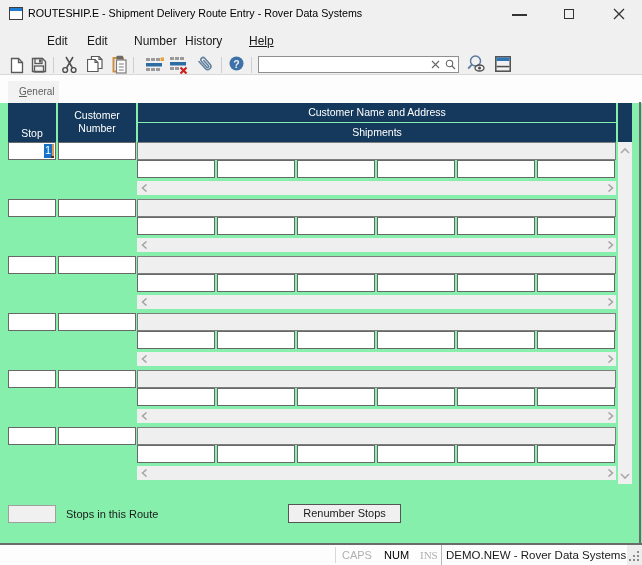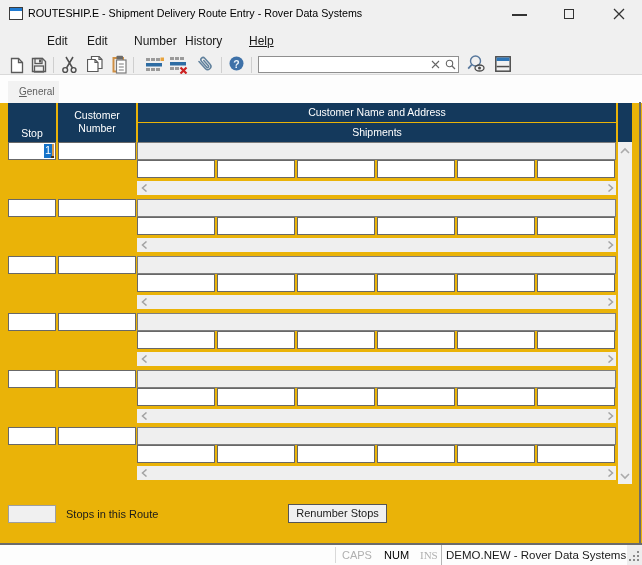--- a/index.html
+++ b/index.html
@@ -1,15 +1,15 @@
 <!DOCTYPE html>
 <html><head><meta charset="utf-8"><style>
 * { margin:0; padding:0; box-sizing:border-box; }
 html,body { width:642px; height:565px; font-family:"Liberation Sans", sans-serif; }
-#win { position:relative; width:642px; height:565px; background:#eab308; overflow:hidden; }
+#win { position:relative; width:642px; height:565px; background:#86efac; overflow:hidden; }
 .abs { position:absolute; }
 
 #titlebar { position:absolute; left:0; top:0; width:642px; height:29px; background:#f0f0f0; }
 #menubar  { position:absolute; left:0; top:29px; width:642px; height:25px; background:#f0f0f0; }
 #toolbar  { position:absolute; left:0; top:54px; width:642px; height:21px; background:#f0f0f0; border-bottom:1px solid #d9d9d9; }
 #tabband  { position:absolute; left:0; top:75px; width:642px; height:28px; background:#fdfdfd; }
 .menuitem { position:absolute; top:5px; font-size:12px; color:#1a1a1a; }
 
 .hcell { position:absolute; background:#14395c; color:#fff; font-size:10.5px; text-align:center; }
 
@@ -265,21 +265,21 @@
 <div class="abs" style="left:618px;top:142px;width:14px;height:342px;background:#f0f0f0;"></div>
 <svg class="abs" style="left:620px;top:147px;" width="10" height="8" viewBox="0 0 10 8">
       <polyline points="1,6 5,2 9,6" fill="none" stroke="#ababab" stroke-width="1.6"></polyline>
     </svg>
 <svg class="abs" style="left:620px;top:472px;" width="10" height="8" viewBox="0 0 10 8">
       <polyline points="1,2 5,6 9,2" fill="none" stroke="#ababab" stroke-width="1.6"></polyline>
     </svg>
 
 <div class="abs" style="left:8px;top:505px;width:48px;height:18px;background:#f0f0f0;border:1px solid #9f9f9f;"></div>
 <div class="abs" style="left:66px;top:508px;font-size:11px;color:#1a1a1a;">Stops in this Route</div>
-<div class="abs" style="left:288px;top:504px;width:99px;height:19px;background:#f0f0f0;border:1px solid #555;font-size:11px;text-align:center;line-height:17px;color:#1a1a1a;">Renumber Stops</div>
+<div class="abs" style="left:288px;top:504px;width:113px;height:19px;background:#f0f0f0;border:1px solid #555;font-size:11px;text-align:center;line-height:17px;color:#1a1a1a;">Renumber Stops</div>
 
 <div class="abs" style="left:639px;top:102px;width:2px;height:443px;background:#6b6b6b;"></div>
 <div class="abs" style="left:0;top:543px;width:642px;height:2px;background:#6b6b6b;"></div>
 
 <div class="abs" style="left:0;top:545px;width:642px;height:20px;background:#fdfdfd;">
   <div class="abs" style="left:335px;top:2px;width:1px;height:16px;background:#d9d9d9;"></div>
   <span class="abs" style="left:342px;top:4px;font-size:11px;color:#b0b0b0;">CAPS</span>
   <span class="abs" style="left:384px;top:4px;font-size:11px;color:#000;">NUM</span>
   <span class="abs" style="left:420px;top:4px;font-size:11px;color:#b0b0b0;font-family:Liberation Serif, serif;">INS</span>
   <div class="abs" style="left:441px;top:0px;width:1px;height:20px;background:#b5b5b5;"></div>

